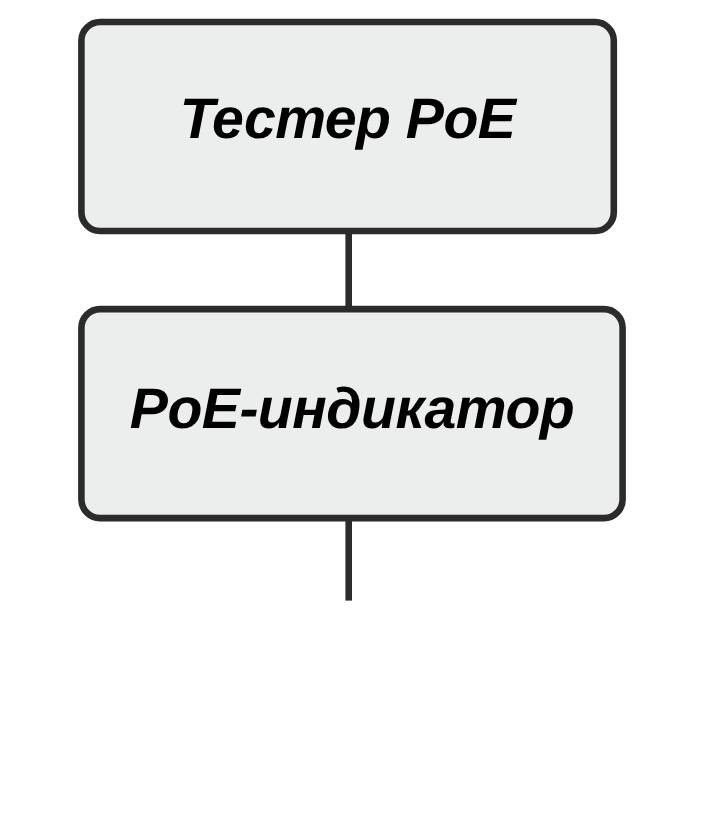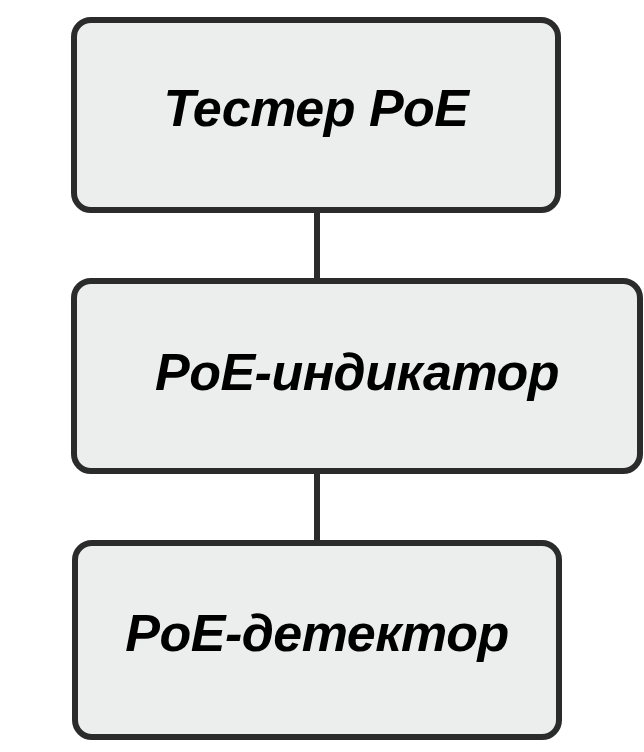--- a/index.html
+++ b/index.html
@@ -45,21 +45,21 @@
     top: 17px;
     width: 490px;
     height: 196px;
   }
   #node-tester-poe .node-label {
     transform: translateY(-7px);
   }
   #node-poe-indicator {
     left: 71px;
     top: 278px;
-    width: 572px;
+    width: 498px;
     height: 196px;
   }
   #node-poe-indicator .node-label {
     transform: translateY(-4px);
   }
   #node-poe-detector {
     left: 72px;
     top: 540px;
     width: 490px;
     height: 200px;
@@ -96,17 +96,14 @@
   </div>
 
   <div class="connector-vertical" id="connector-tester-to-indicator"></div>
 
   <div class="flow-node" id="node-poe-indicator">
     <span class="node-label">PoE-индикатор</span>
   </div>
 
   <div class="connector-vertical" id="connector-indicator-to-detector"></div>
 
-  <div class="flow-node" id="node-poe-detector">
-    <span class="node-label">PoE-детектор</span>
-  </div>
 
 </div>
 
 </body></html>

